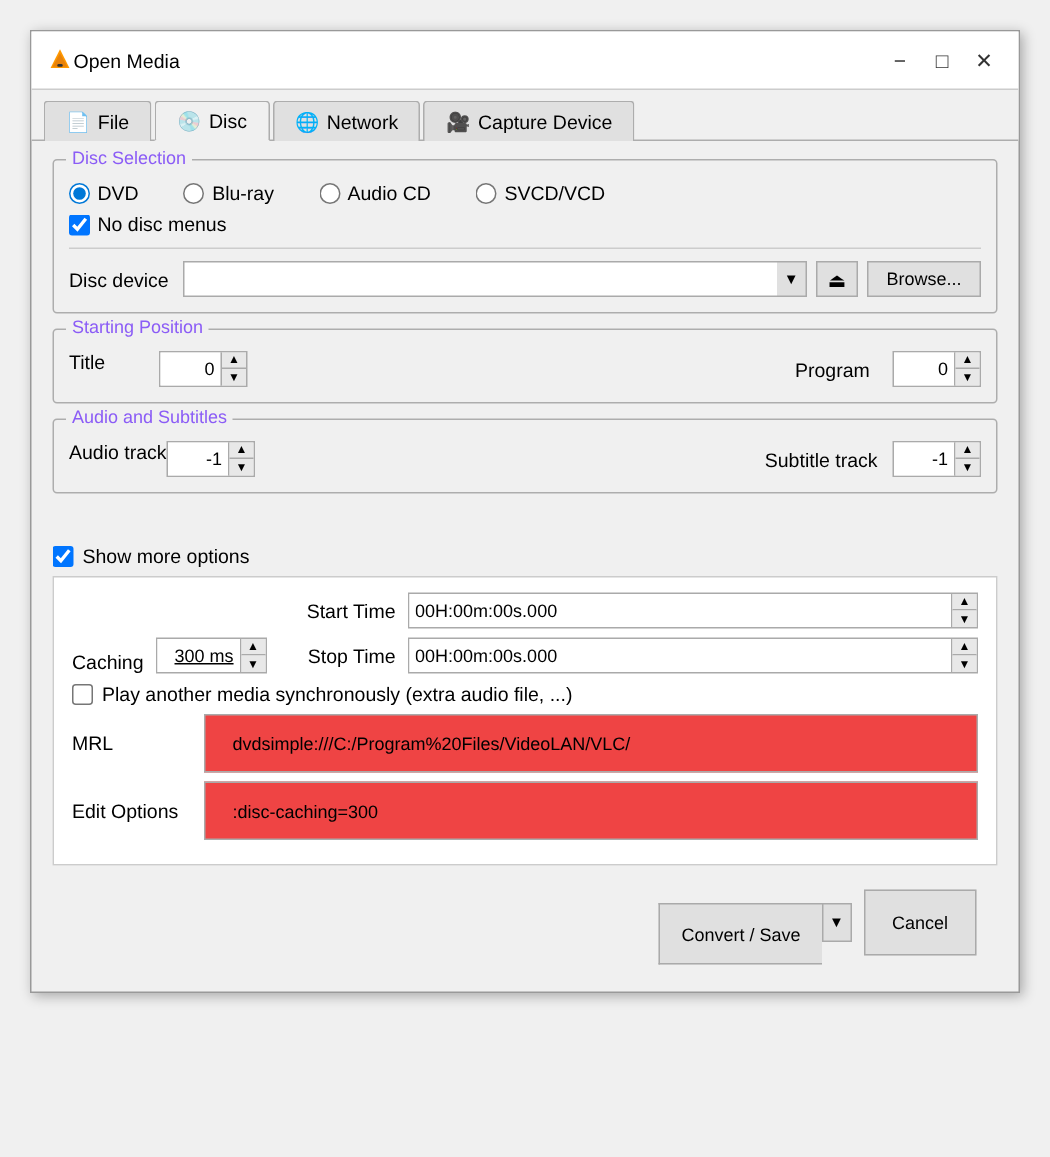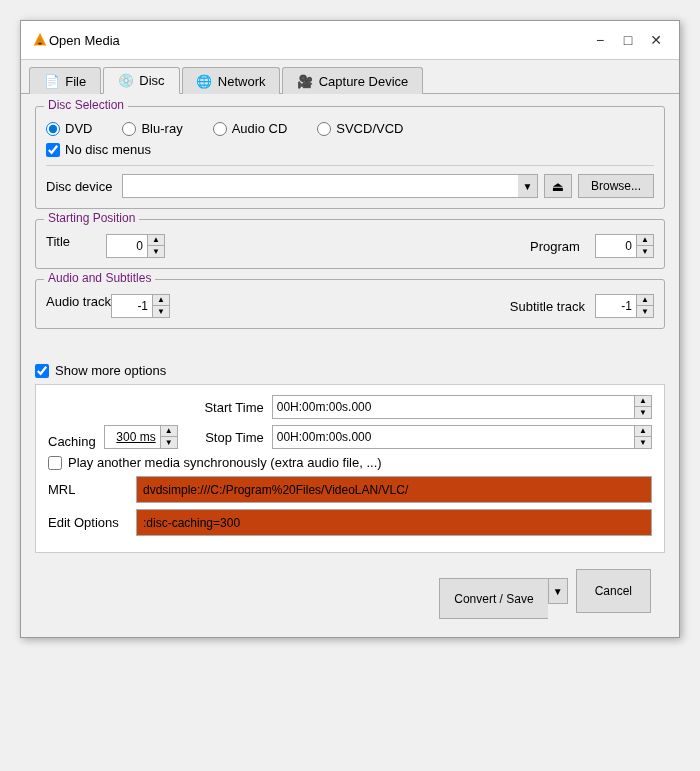--- a/index.html
+++ b/index.html
@@ -89,21 +89,21 @@
       padding: 6px 10px 10px 10px;
       position: relative;
     }
     .groupbox-title {
       position: absolute;
       top: -9px;
       left: 8px;
       background: #f0f0f0;
       padding: 0 4px;
       font-size: 12px;
-      color: #701a75;
+      color: #8b5cf6;
     }
 
     
     .radio-row {
       display: flex;
       align-items: center;
       gap: 30px;
       margin-top: 8px;
       margin-bottom: 6px;
     }
@@ -281,25 +281,25 @@
       align-items: center;
       gap: 8px;
       margin-bottom: 6px;
     }
     .field-label {
       min-width: 80px;
       text-align: left;
     }
     .field-input {
       flex: 1;
-      height: 27px;
-      border: 1px solid #aaa;
-      padding: 0 6px;
-      font-size: 12px;
-      background: #c2410c;
+      height: 39px;
+      border: 1px solid #aaa;
+      padding: 0 18px;
+      font-size: 12px;
+      background: #ef4444;
     }
 
     
     .bottom-bar {
       display: flex;
       justify-content: flex-end;
       align-items: center;
       gap: 0;
       padding: 8px 14px 12px 14px;
     }

